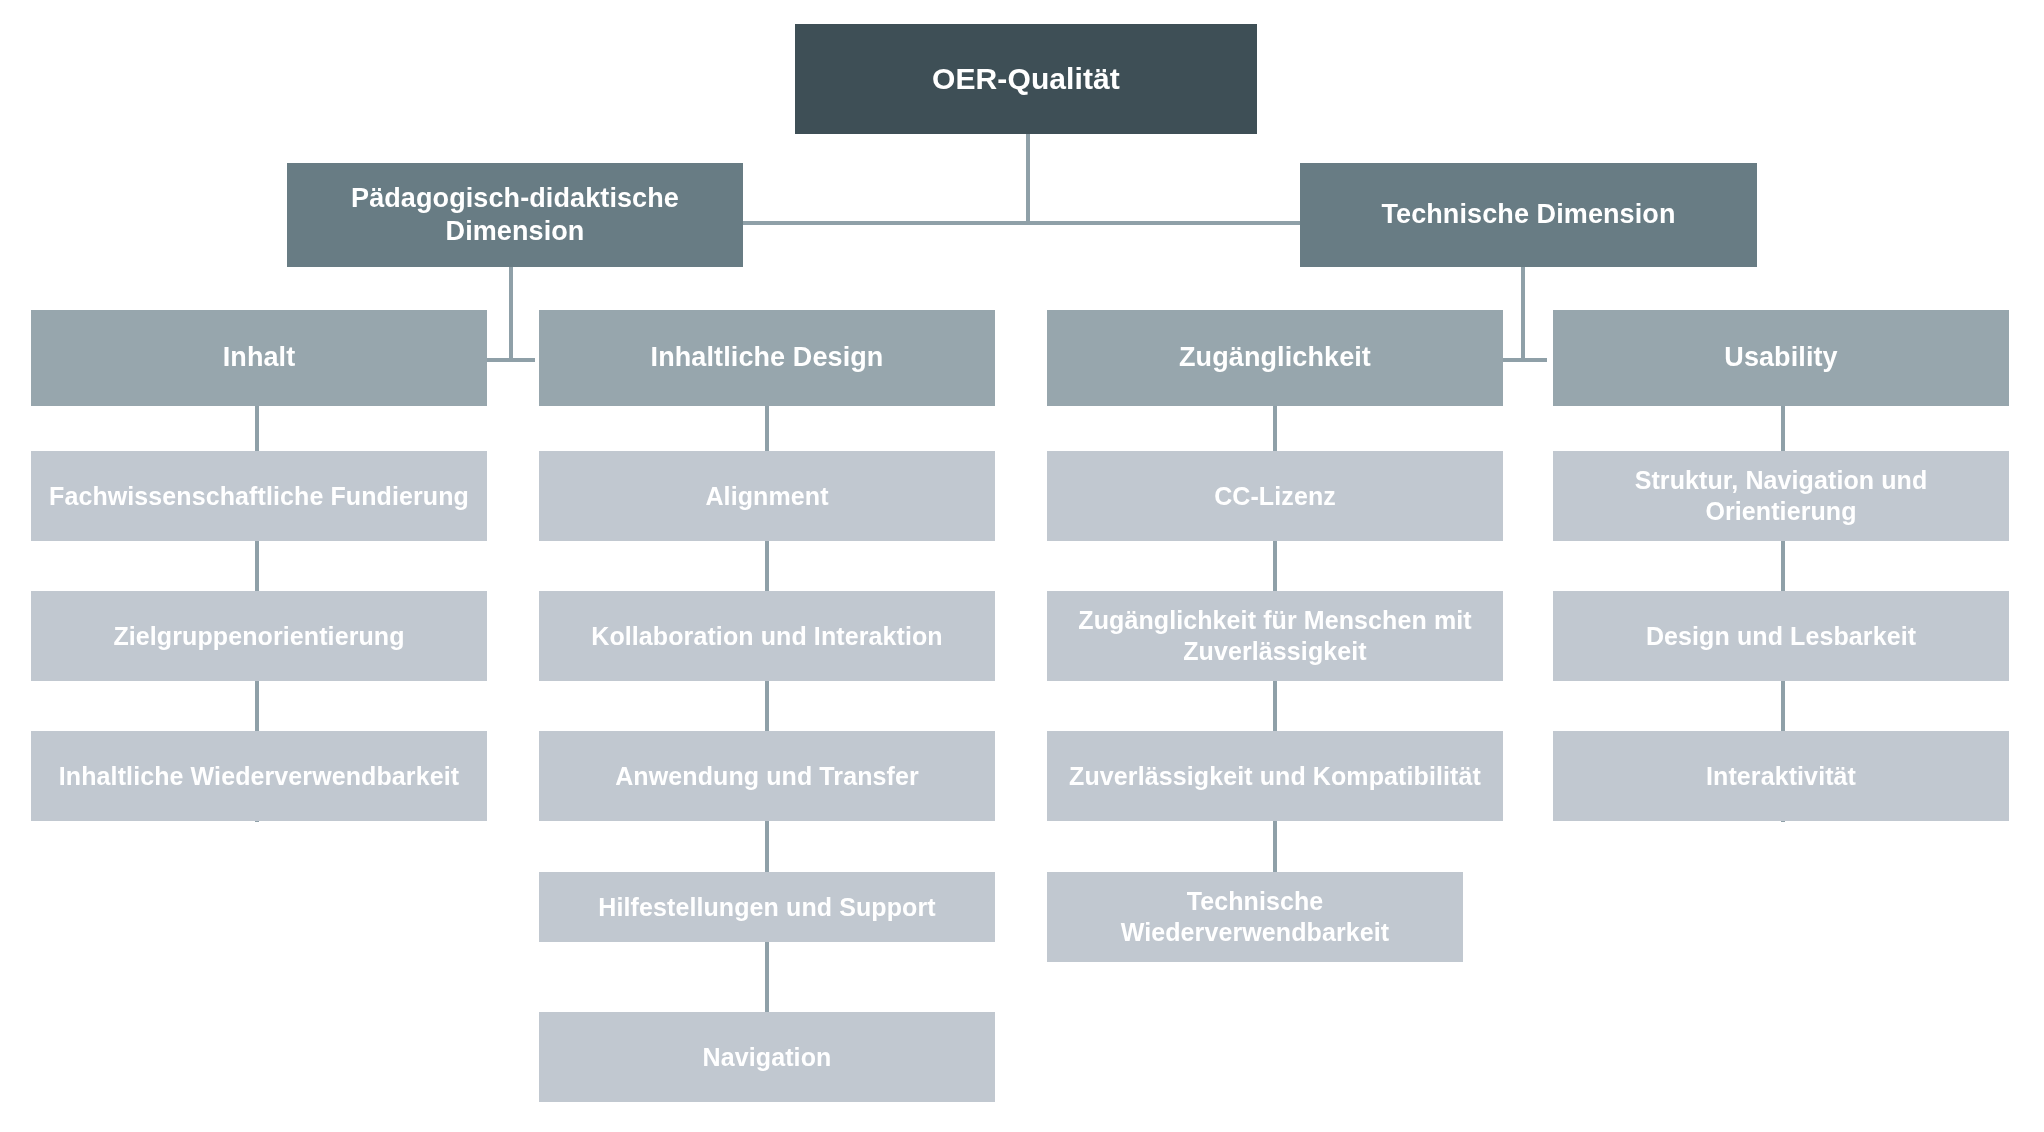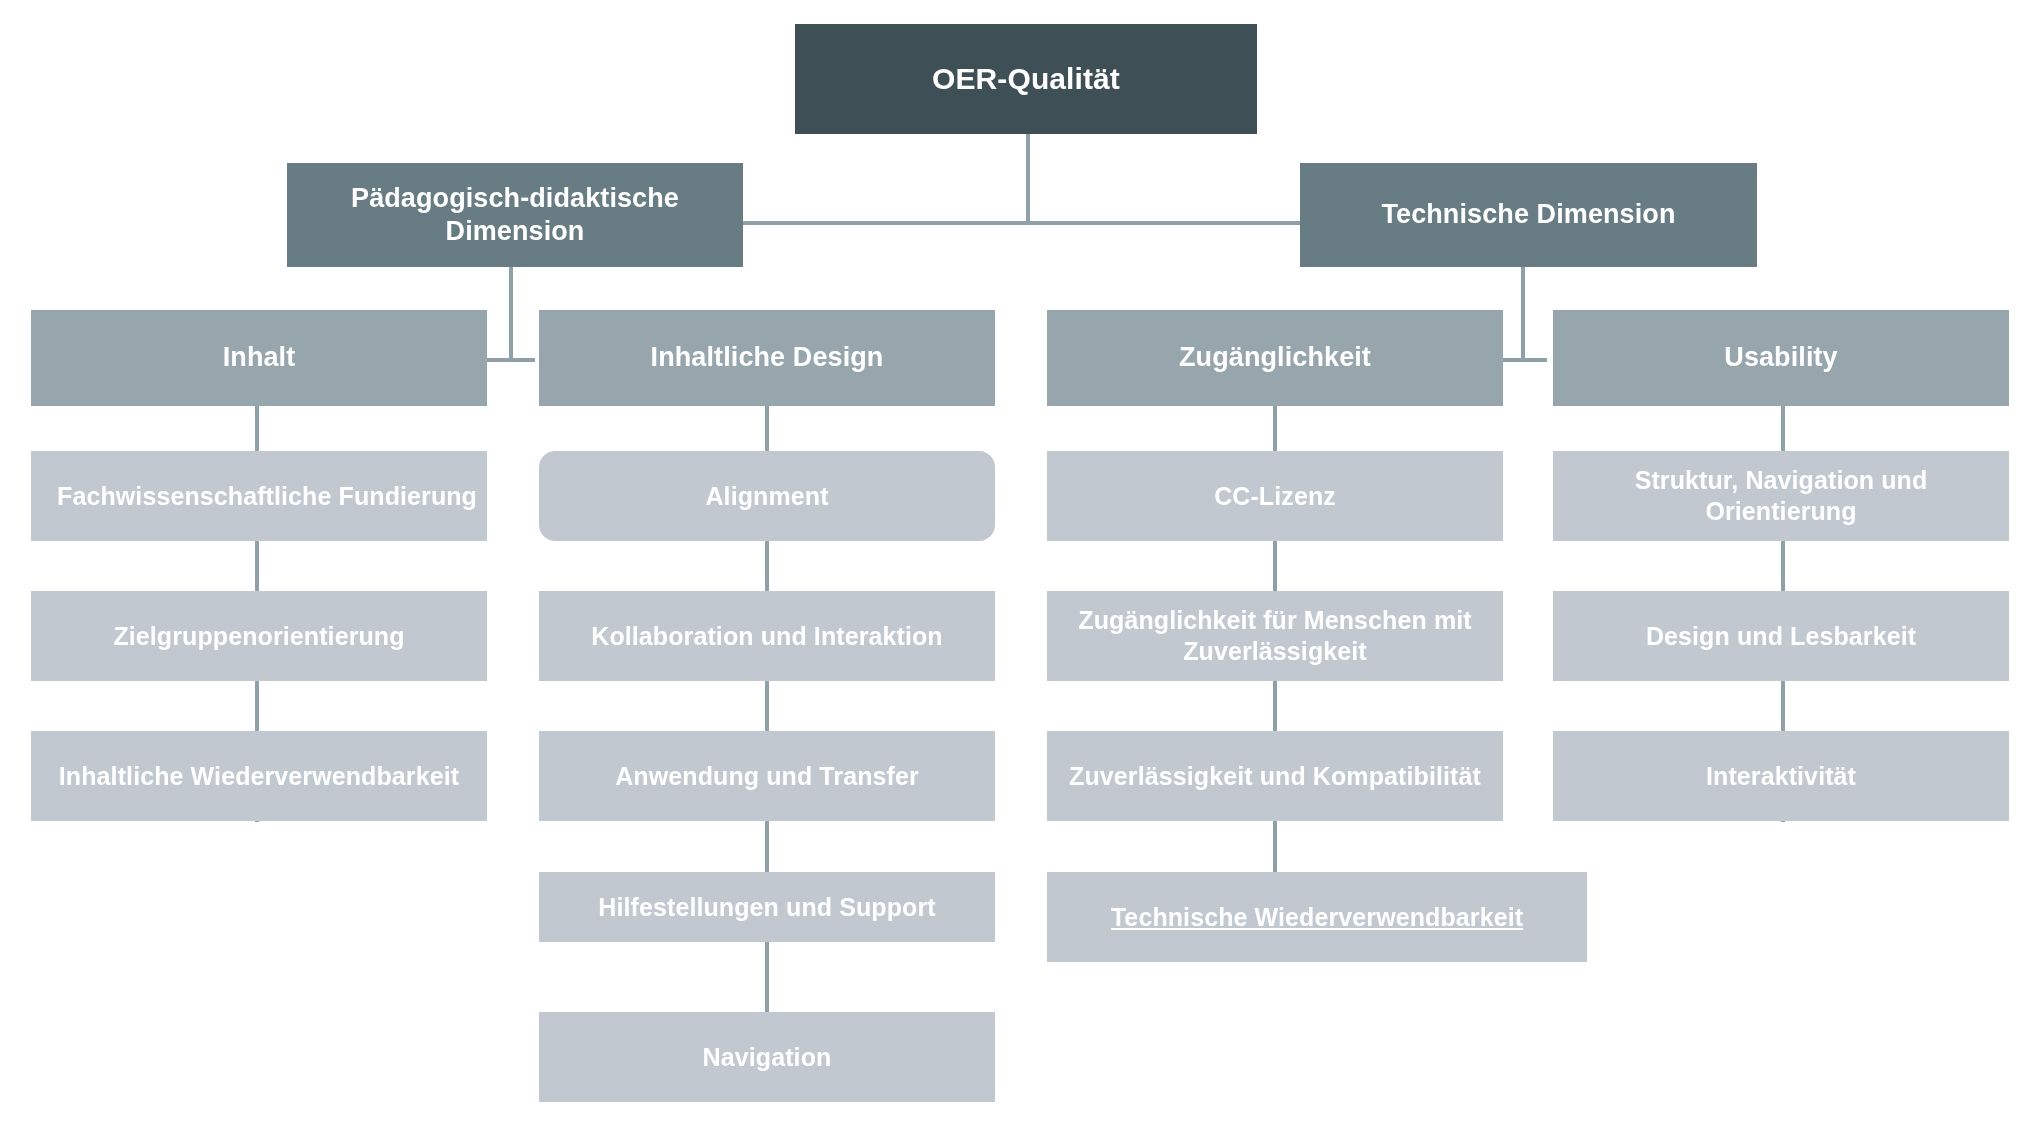--- a/index.html
+++ b/index.html
@@ -83,31 +83,31 @@
   <div class="node lvl3" style="left:539px;top:310px;width:456px;height:96px;">
     <span>Inhaltliche Design</span>
   </div>
   <div class="node lvl3" style="left:1047px;top:310px;width:456px;height:96px;">
     <span>Zugänglichkeit</span>
   </div>
   <div class="node lvl3" style="left:1553px;top:310px;width:456px;height:96px;">
     <span>Usability</span>
   </div>
 
-  <div class="node leaf" style="left:31px;top:451px;width:456px;height:90px;text-align:right;">
+  <div class="node leaf" style="left:31px;top:451px;width:456px;height:90px;">
     <span>Fachwissenschaftliche Fundierung</span>
   </div>
   <div class="node leaf" style="left:31px;top:591px;width:456px;height:90px;">
     <span>Zielgruppenorientierung</span>
   </div>
   <div class="node leaf" style="left:31px;top:731px;width:456px;height:90px;">
     <span>Inhaltliche Wiederverwendbarkeit</span>
   </div>
 
-  <div class="node leaf" style="left:539px;top:451px;width:456px;height:90px;border-radius:16px;">
+  <div class="node leaf" style="left:539px;top:451px;width:456px;height:90px;">
     <span>Alignment</span>
   </div>
   <div class="node leaf" style="left:539px;top:591px;width:456px;height:90px;">
     <span>Kollaboration und Interaktion</span>
   </div>
   <div class="node leaf" style="left:539px;top:731px;width:456px;height:90px;">
     <span>Anwendung und Transfer</span>
   </div>
   <div class="node leaf" style="left:539px;top:872px;width:456px;height:70px;">
     <span>Hilfestellungen und Support</span>
@@ -118,21 +118,21 @@
 
   <div class="node leaf" style="left:1047px;top:451px;width:456px;height:90px;">
     <span>CC-Lizenz</span>
   </div>
   <div class="node leaf" style="left:1047px;top:591px;width:456px;height:90px;">
     <span>Zugänglichkeit für Menschen mit Zuverlässigkeit</span>
   </div>
   <div class="node leaf" style="left:1047px;top:731px;width:456px;height:90px;">
     <span>Zuverlässigkeit und Kompatibilität</span>
   </div>
-  <div class="node leaf" style="left:1047px;top:872px;width:540px;height:90px;text-decoration:underline;">
+  <div class="node leaf" style="left:1047px;top:872px;width:416px;height:90px;">
     <span>Technische Wiederverwendbarkeit</span>
   </div>
 
   <div class="node leaf" style="left:1553px;top:451px;width:456px;height:90px;">
     <span>Struktur, Navigation und Orientierung</span>
   </div>
   <div class="node leaf" style="left:1553px;top:591px;width:456px;height:90px;">
     <span>Design und Lesbarkeit</span>
   </div>
   <div class="node leaf" style="left:1553px;top:731px;width:456px;height:90px;">

